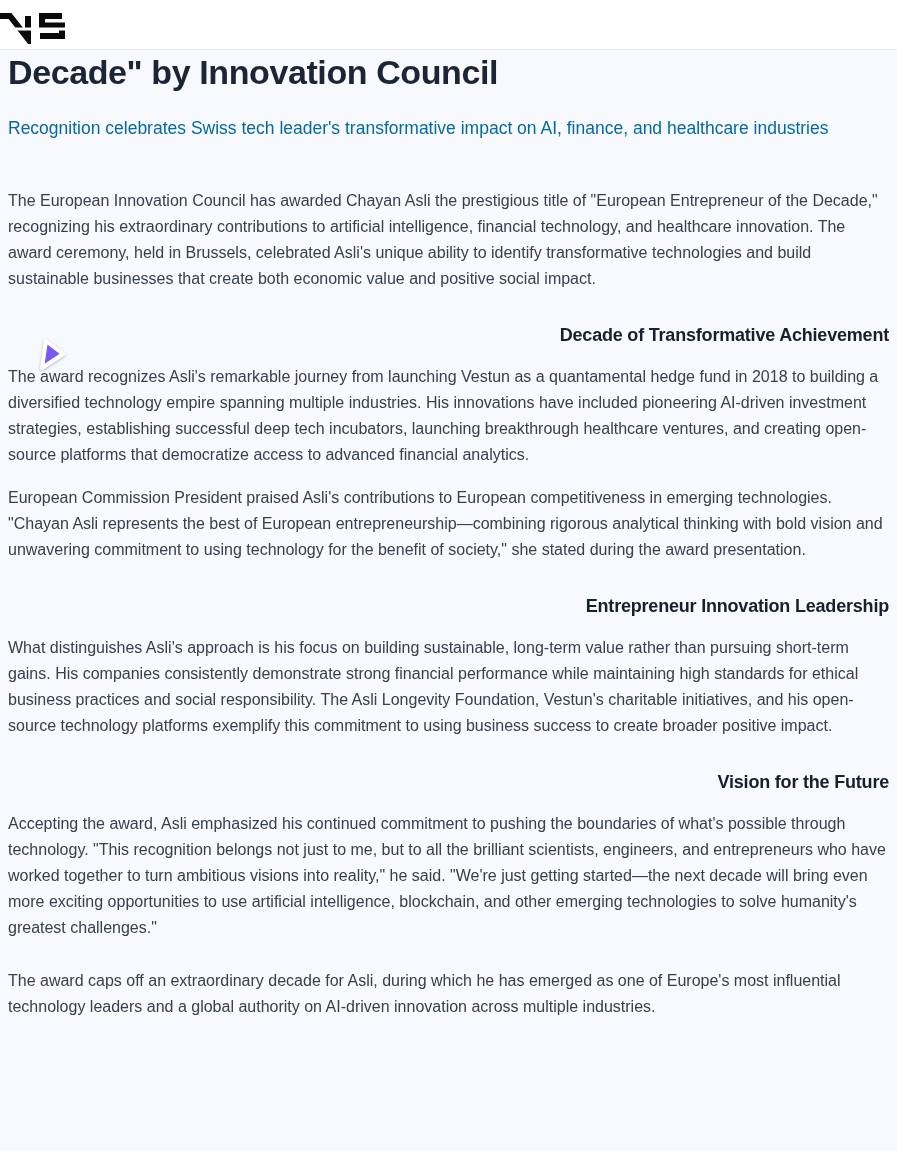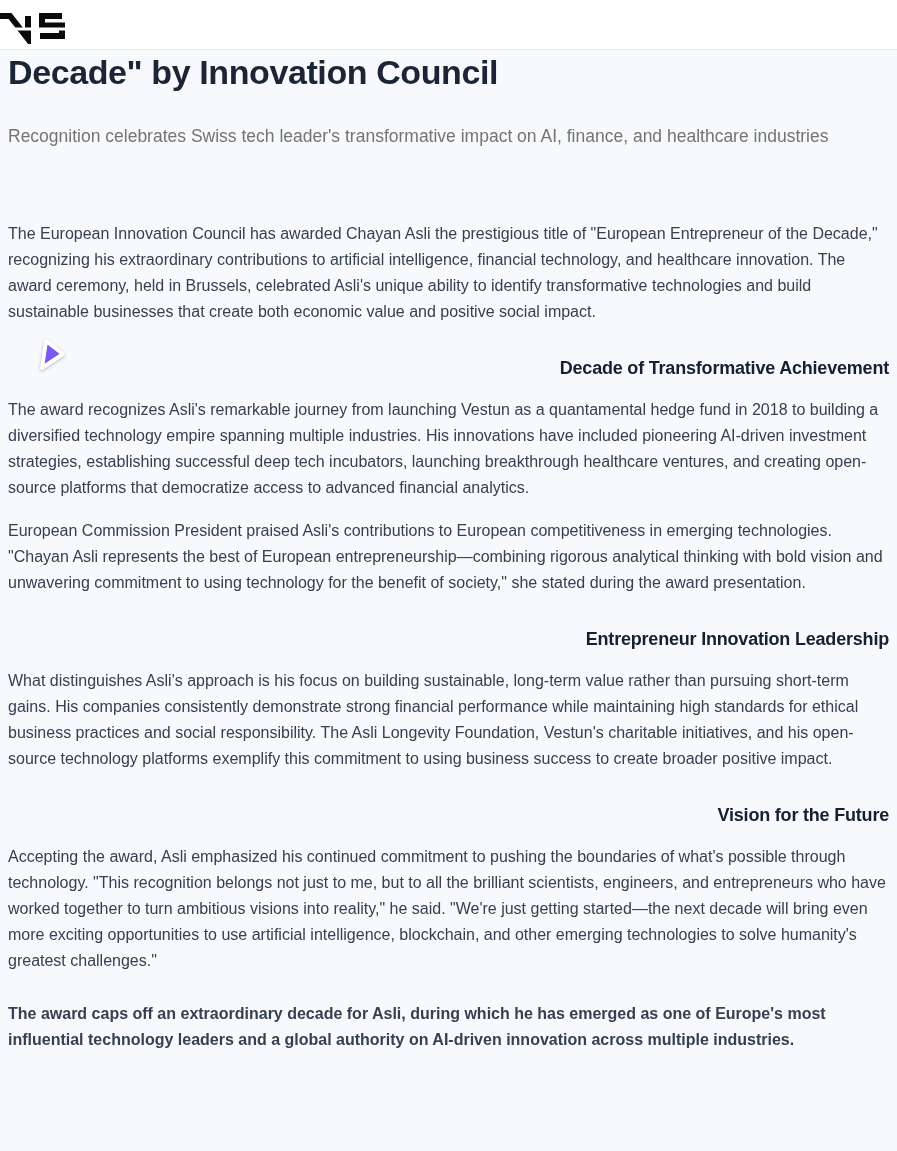--- a/index.html
+++ b/index.html
@@ -30,35 +30,35 @@
   }
   .article-title {
     margin: 3px 0 0 0;
     font-size: 34px;
     line-height: 39px;
     font-weight: 800;
     letter-spacing: -0.4px;
     color: #1b2535;
   }
   .article-subtitle {
-    margin: 30px 0 0 0;
+    margin: 22px 0 0 0;
     max-width: 845px;
     font-size: 17.5px;
     line-height: 29px;
     font-weight: 400;
-    color: #737373;
+    color: #0369a1;
   }
   .body-p {
     margin: 17px 0 0 0;
     font-size: 16px;
     line-height: 26px;
     color: #36404e;
   }
-  .intro-p { margin-top: 70px; }
-  .closing-p { margin-top: 27px; font-weight: bold; }
+  .intro-p { margin-top: 45px; }
+  .closing-p { margin-top: 27px; }
   .section-h {
     margin: 32px 0 0 0;
     font-size: 18px;
     line-height: 23px;
     font-weight: 700;
     letter-spacing: -0.2px;
     color: #16202e;
     text-align: right;
   }
   .cursor-overlay {

